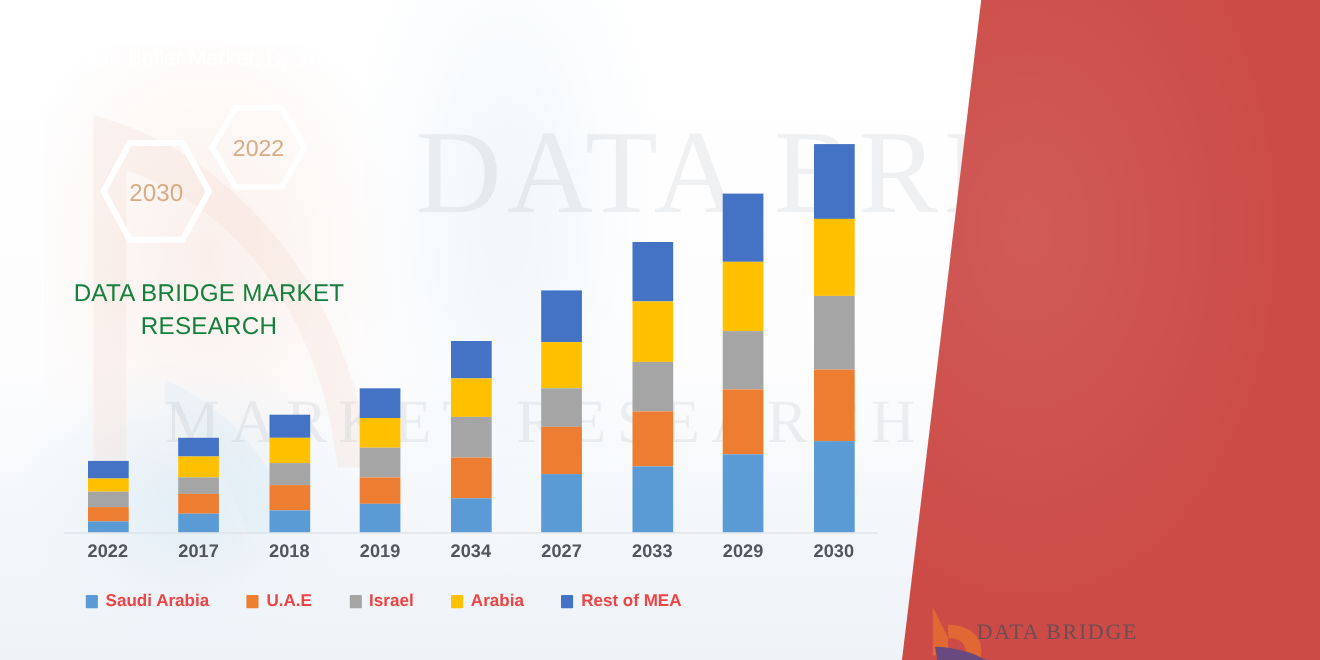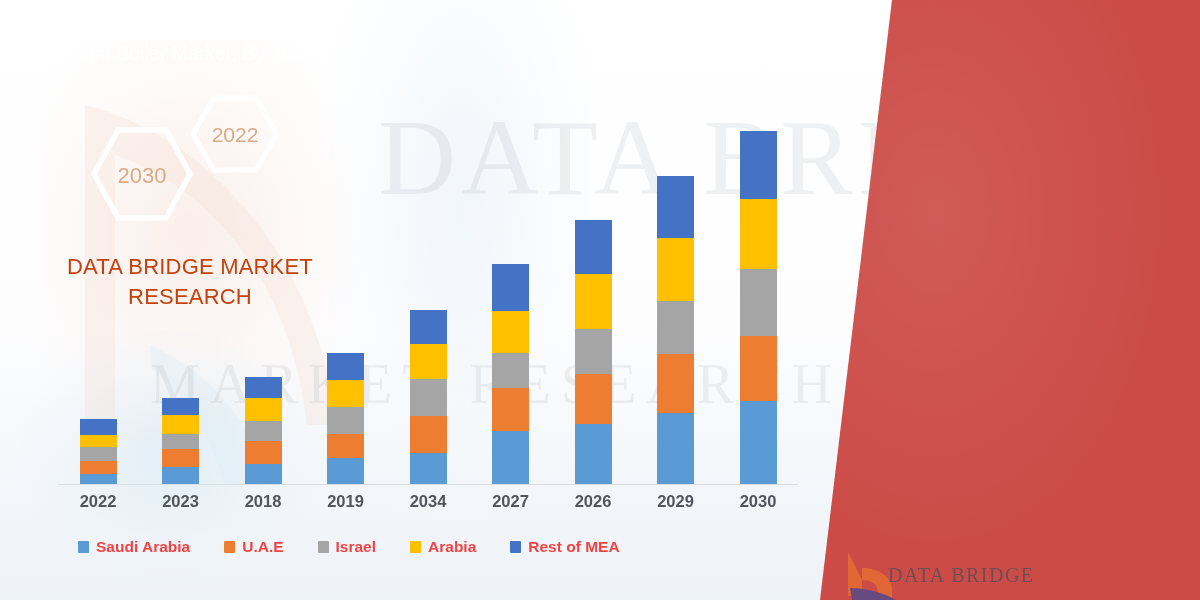--- a/index.html
+++ b/index.html
@@ -212,21 +212,21 @@
     font-size: 22px;
     font-weight: 400;
   }
   .hex-text.small { font-size: 21px; }
 
   .brand {
     position: absolute;
     left: 10px; top: 252px;
     width: 360px;
     text-align: center;
-    color: #c2410c;
+    color: #15803d;
     font-size: 22px;
     line-height: 30px;
     font-weight: 400;
     letter-spacing: 0.2px;
   }
 
   
   .dbmr-logo {
     position: absolute;
     left: 840px; top: 552px;
@@ -349,26 +349,26 @@
             <div class="seg" title="U.A.E 2030: 65" style="height: 65px; background: rgb(237, 125, 49);"></div>
             <div class="seg" title="Saudi Arabia 2030: 83" style="height: 83px; background: rgb(91, 155, 213);"></div>
           </div>
         </div>
       </div>
     <div class="baseline"></div>
   </div>
 
   <div class="xaxis" id="xaxis">
       <div class="xtick">2022</div>
-      <div class="xtick">2023</div>
+      <div class="xtick">2017</div>
       <div class="xtick">2018</div>
       <div class="xtick">2019</div>
       <div class="xtick">2034</div>
       <div class="xtick">2027</div>
-      <div class="xtick">2026</div>
+      <div class="xtick">2033</div>
       <div class="xtick">2029</div>
       <div class="xtick">2030</div>
     </div>
 
   <div class="legend" id="legend">
       <div class="legend-item">
         <span class="legend-swatch" style="background: rgb(91, 155, 213);"></span>
         <span class="legend-label">Saudi Arabia</span>
       </div>
       <div class="legend-item">

